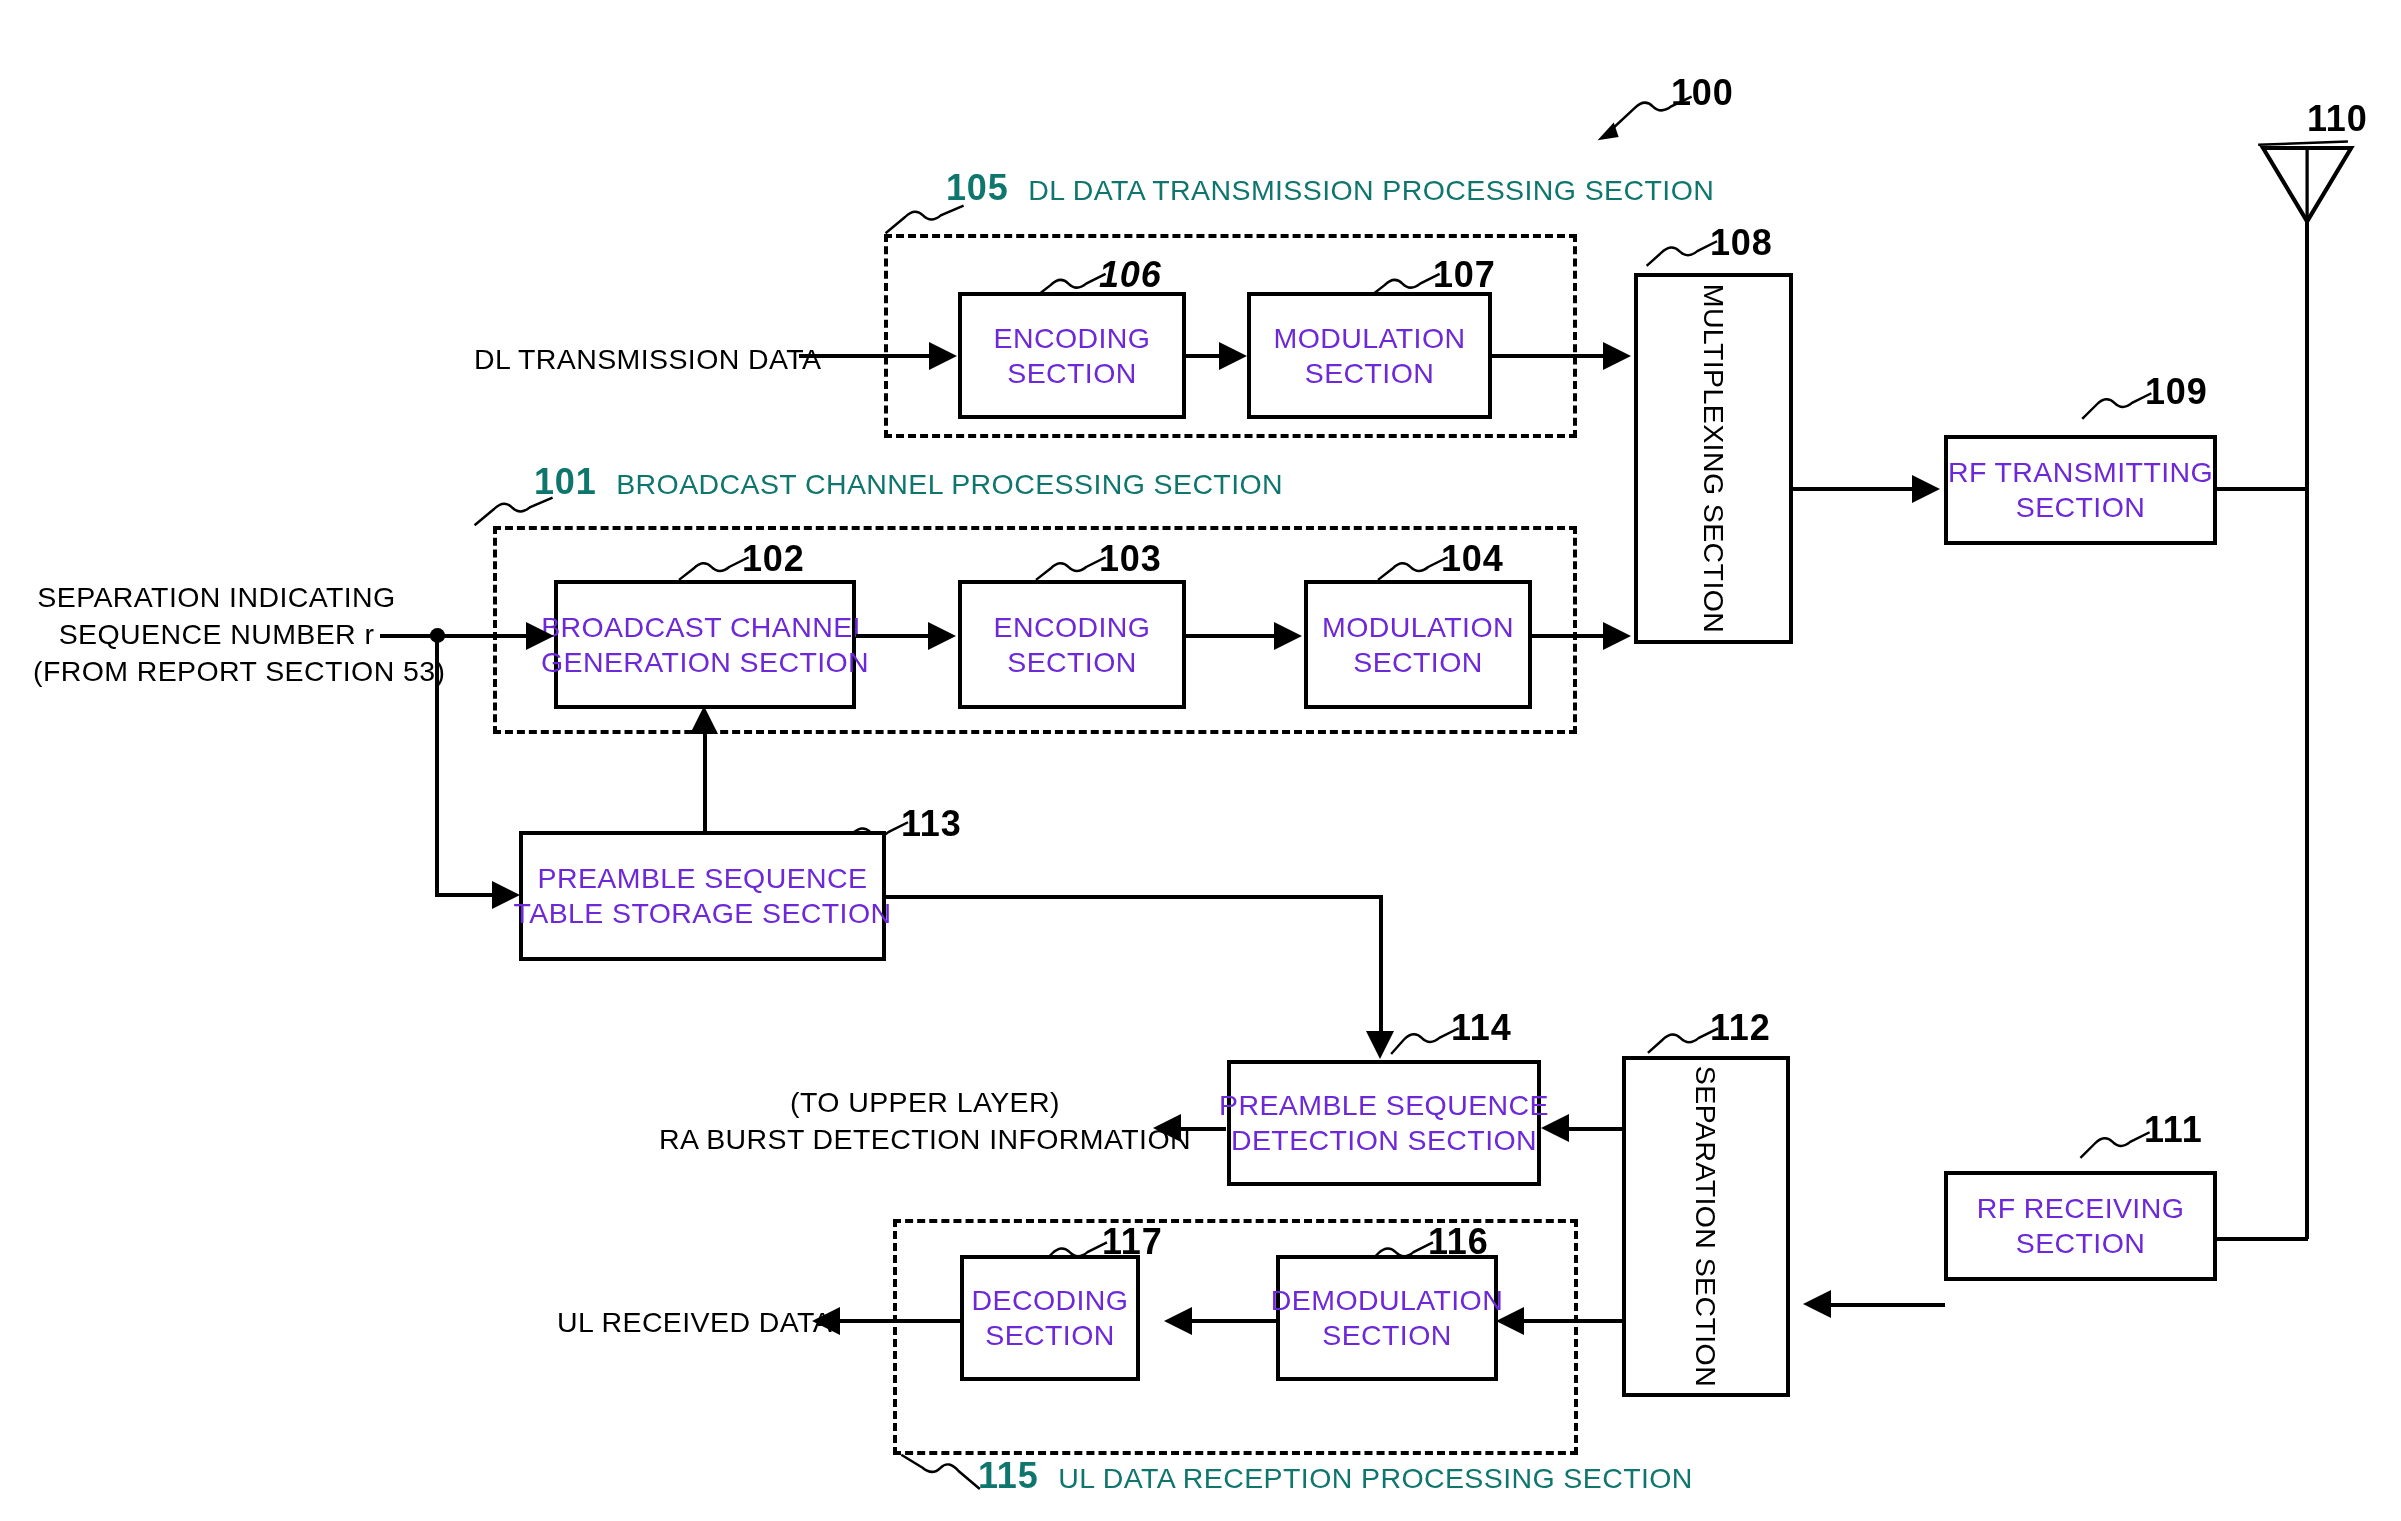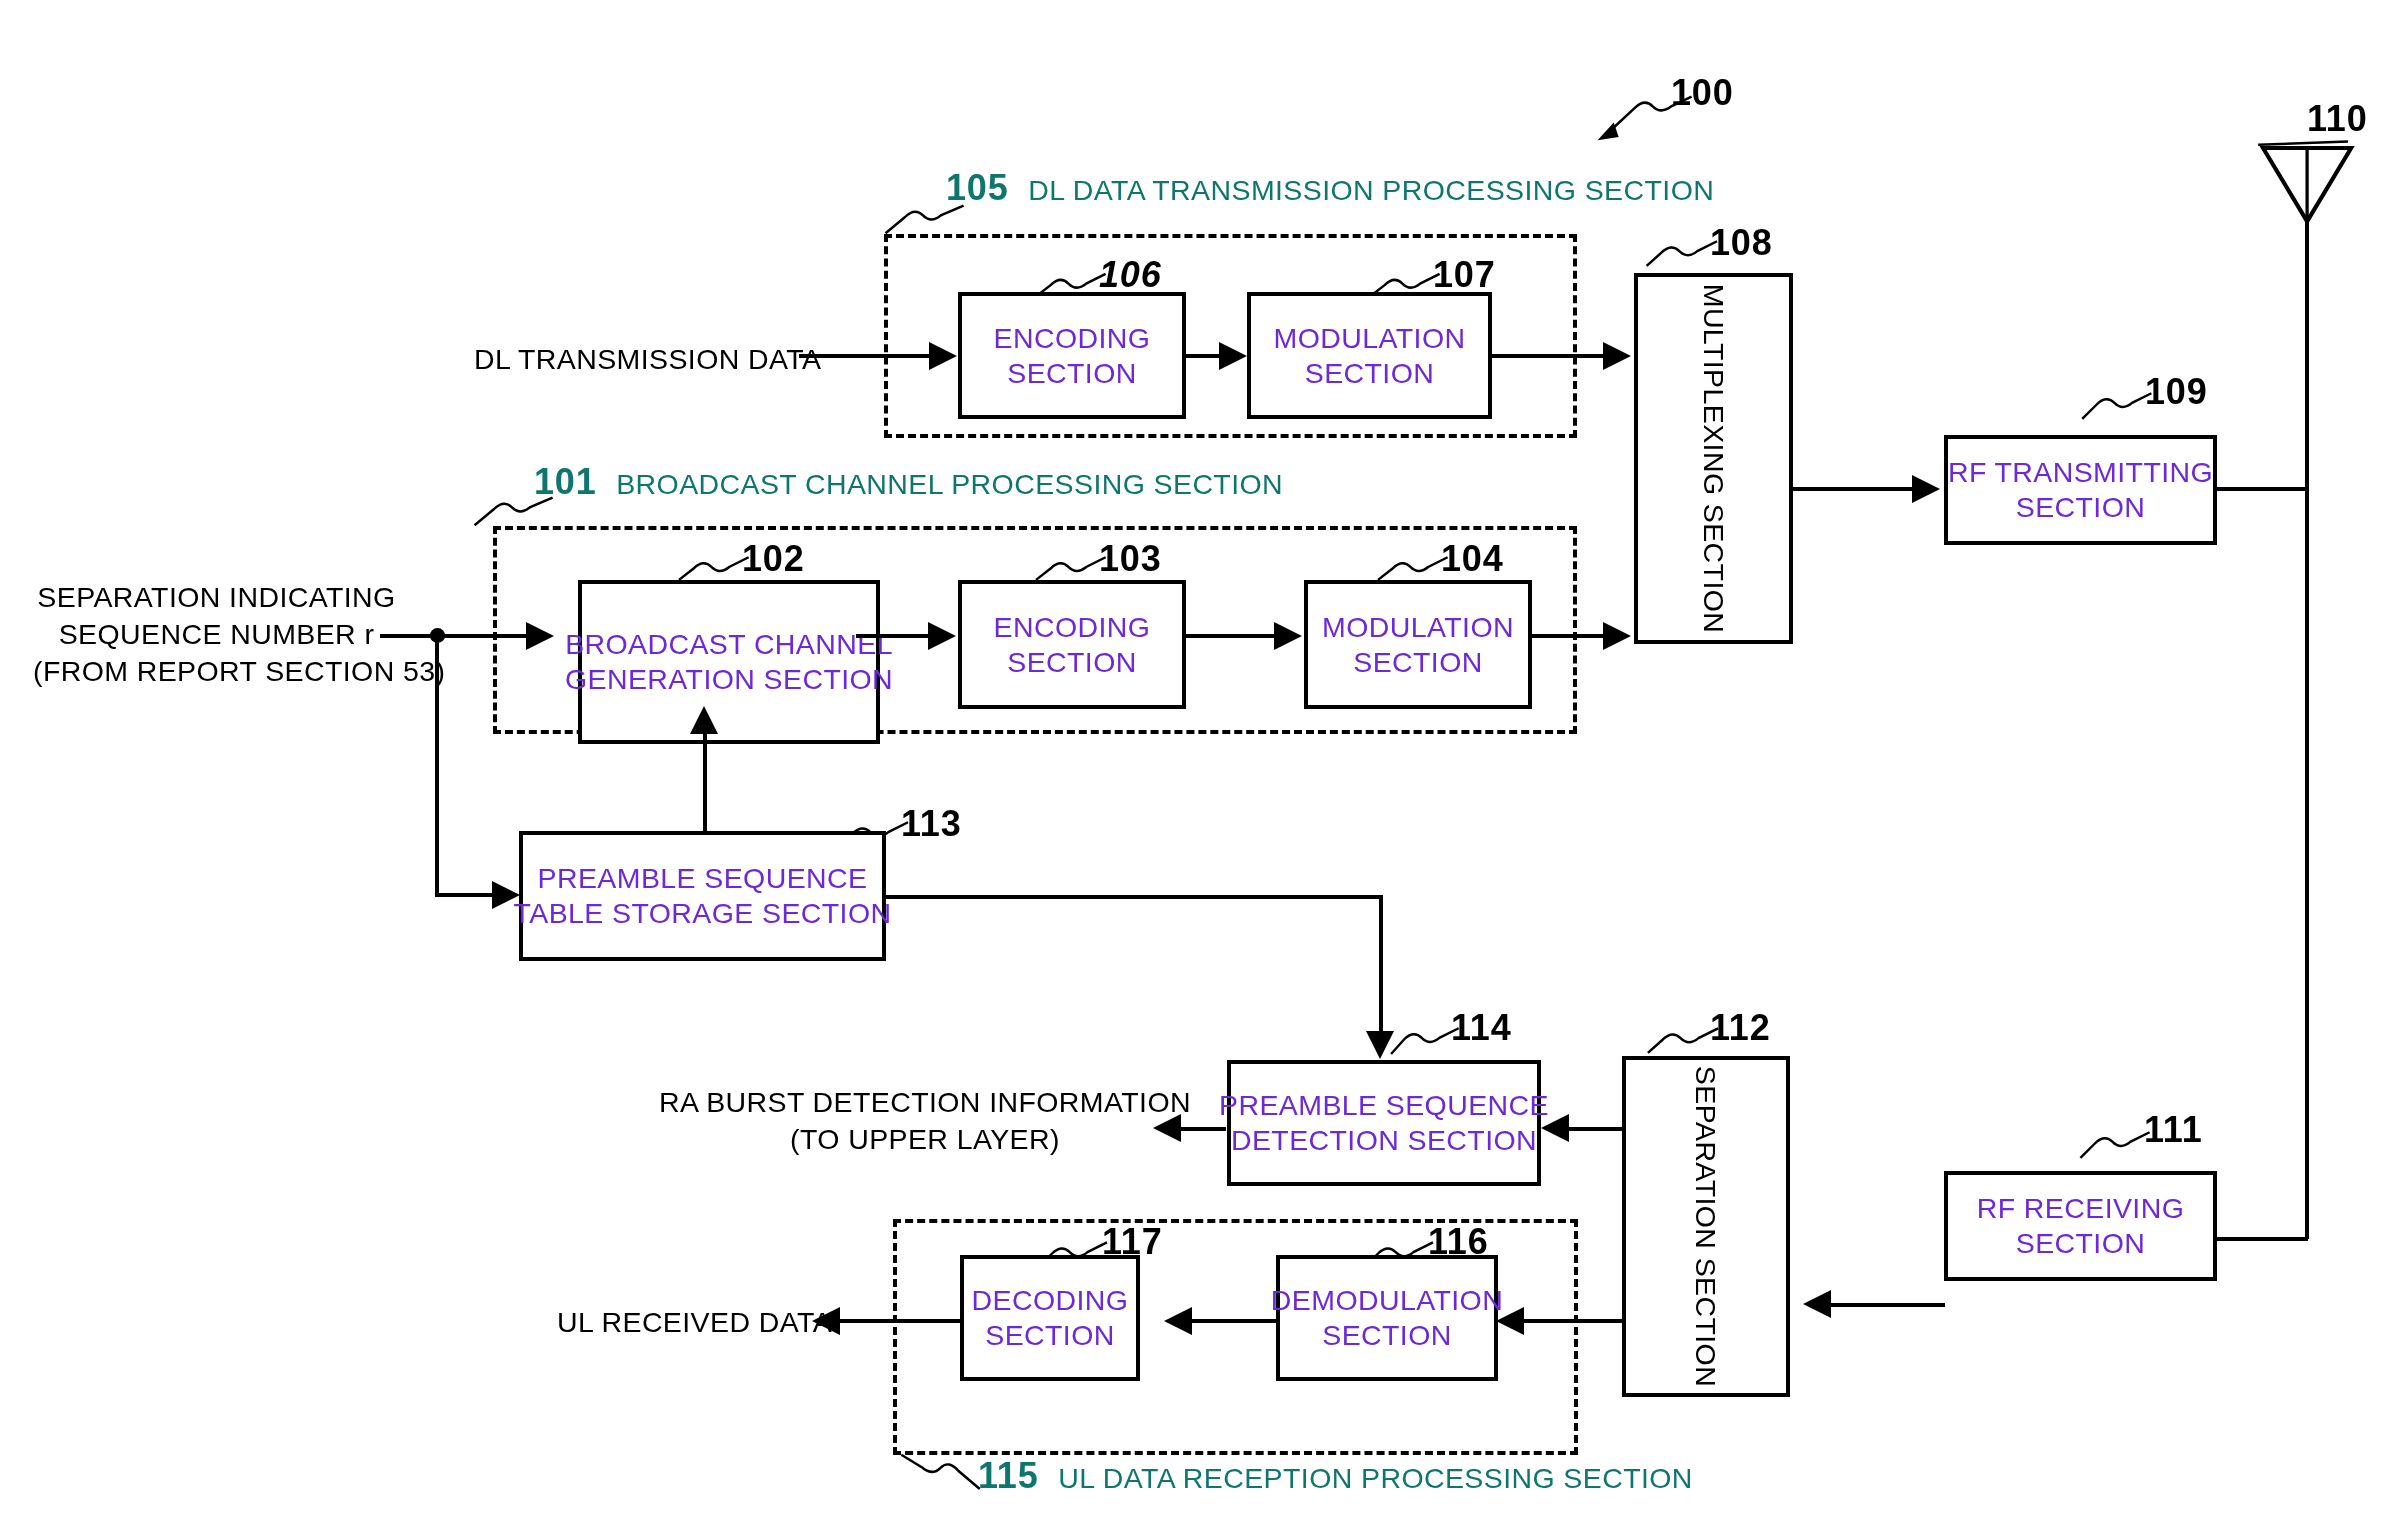--- a/index.html
+++ b/index.html
@@ -156,21 +156,21 @@
   </div>
   <svg class="lead" style="left:471px;top:496px;width:90px;height:39px;" viewBox="0 0 110 48" width="90" height="39">
     <path d="M100 2 L 72 14 Q 60 24 50 14 Q 40 4 28 16 L 4 36" fill="none" stroke="#000" stroke-width="3"></path>
   </svg>
   <div class="dashbox" style="left:493px;top:526px;width:1084px;height:208px;"></div>
 
   <div class="num" style="left:742px;top:538px;">102</div>
   <svg class="lead" style="left:672px;top:554px;width:82px;height:34px;" viewBox="0 0 100 42" width="82" height="34">
     <path d="M94 4 L 70 16 Q 58 26 48 16 Q 38 6 26 18 L 8 32" fill="none" stroke="#000" stroke-width="3"></path>
   </svg>
-  <div class="box" style="left:554px;top:580px;width:302px;height:164px;margin-left:24px;">
+  <div class="box" style="left:554px;top:580px;width:302px;height:129px;">
     <span class="ln">BROADCAST CHANNEL</span>
     <span class="ln">GENERATION SECTION</span>
   </div>
 
   <div class="num" style="left:1099px;top:538px;">103</div>
   <svg class="lead" style="left:1029px;top:554px;width:82px;height:34px;" viewBox="0 0 100 42" width="82" height="34">
     <path d="M94 4 L 70 16 Q 58 26 48 16 Q 38 6 26 18 L 8 32" fill="none" stroke="#000" stroke-width="3"></path>
   </svg>
   <div class="box" style="left:958px;top:580px;width:228px;height:129px;">
     <span class="ln">ENCODING</span>
@@ -251,22 +251,22 @@
   <div class="num" style="left:1451px;top:1007px;">114</div>
   <svg class="lead" style="left:1386px;top:1025px;width:77px;height:37px;" viewBox="0 0 95 46" width="77" height="37">
     <path d="M90 4 L 66 16 Q 54 26 44 16 Q 34 6 22 18 L 6 36" fill="none" stroke="#000" stroke-width="3"></path>
   </svg>
   <div class="box" style="left:1227px;top:1060px;width:314px;height:126px;">
     <span class="ln">PREAMBLE SEQUENCE</span>
     <span class="ln">DETECTION SECTION</span>
   </div>
 
   <div class="lbl center" style="left:656px;top:1084px;width:538px;">
+    <div>(TO UPPER LAYER)</div>
     <div>RA BURST DETECTION INFORMATION</div>
-    <div>(TO UPPER LAYER)</div>
   </div>
   <div class="h" style="left:1180px;top:1127px;width:46px;"></div>
   <div class="ar ar-l" style="left:1153px;top:1114px;"></div>
 
   <div class="h" style="left:1568px;top:1127px;width:54px;"></div>
   <div class="ar ar-l" style="left:1541px;top:1114px;"></div>
 
   <div class="num" style="left:1710px;top:1007px;">112</div>
   <svg class="lead" style="left:1643px;top:1025px;width:80px;height:36px;" viewBox="0 0 98 44" width="80" height="36">
     <path d="M92 4 L 68 16 Q 56 26 46 16 Q 36 6 24 18 L 6 34" fill="none" stroke="#000" stroke-width="3"></path>

